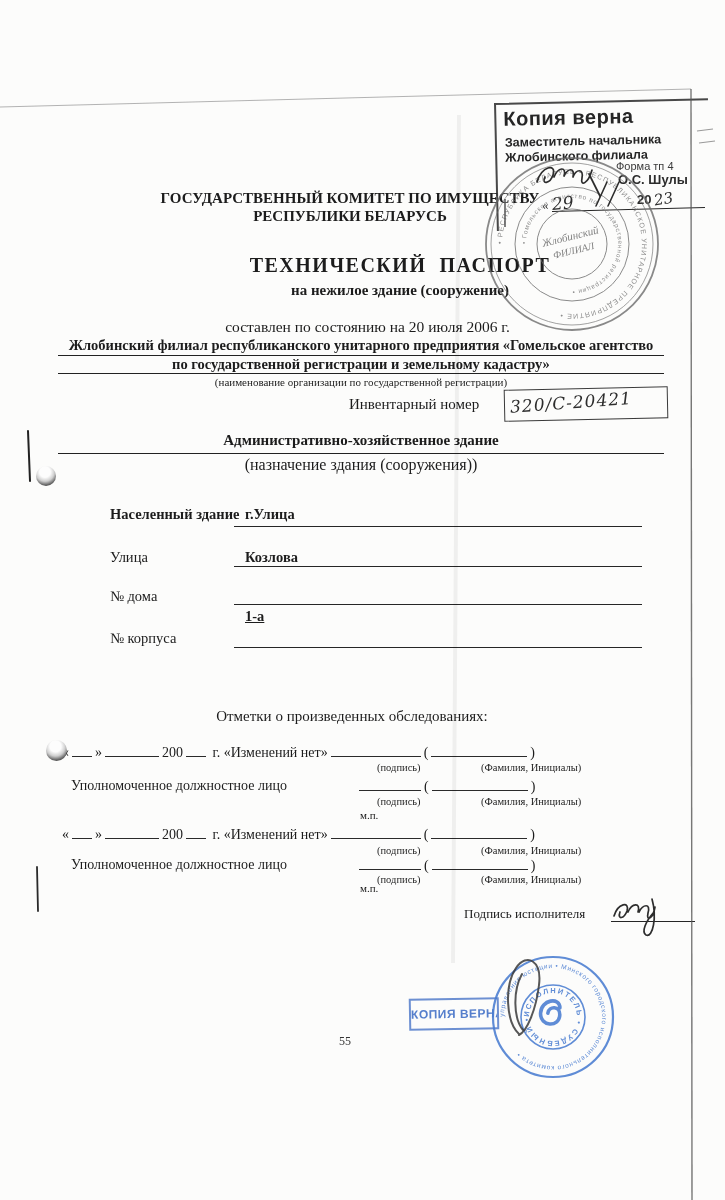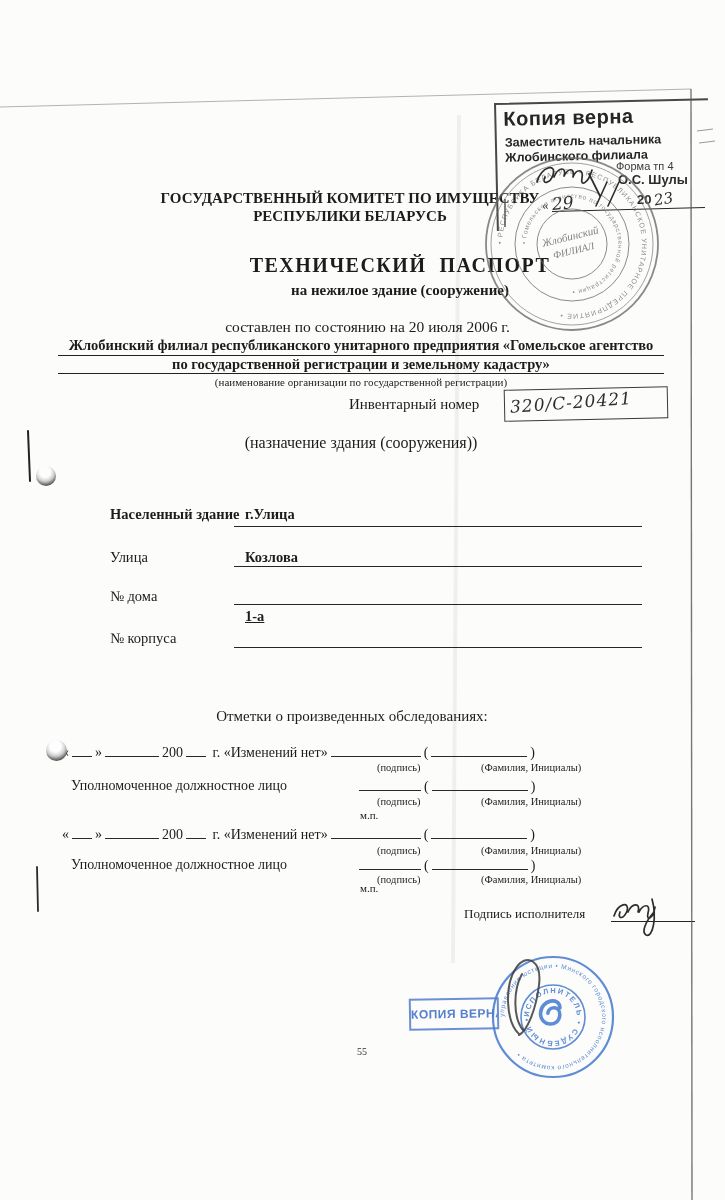--- a/index.html
+++ b/index.html
@@ -41,20 +41,21 @@
   <div class="ser ctr b" style="font-size:14.5px;height:17px;border-bottom:1.5px solid #222;">по государственной регистрации и земельному кадастру»</div>
   <div class="ser ctr" style="font-size:11px;margin-top:2px;">(наименование организации по государственной регистрации)</div>
 </div>
 
 <div class="abs ser" style="left:349px;top:396px;font-size:15px;">Инвентарный номер</div>
 <div class="abs" style="left:504px;top:388px;width:162px;height:30px;border:1.5px solid #3a3a3a;transform:rotate(-1.2deg);">
   <span class="hw" style="position:absolute;left:5px;top:3px;font-size:17px;letter-spacing:1px;transform:rotate(-3deg);">320/С-20421</span>
 </div>
 
 <div class="abs" style="left:58px;top:432px;width:606px;">
+  <div class="ser ctr b" style="font-size:15px;height:21px;border-bottom:1.5px solid #222;">Административно-хозяйственное здание</div>
   <div class="ser ctr" style="font-size:16px;margin-top:2px;">(назначение здания (сооружения))</div>
 </div>
 
 <div class="abs ser b addr-label" style="left:110px;top:506px;">Населенный здание</div>
 <div class="abs ser addr-value" style="left:245px;top:506px;">г.Улица</div>
 <div class="fline" style="left:234px;top:526px;width:408px;"></div>
 
 <div class="abs ser addr-label" style="left:110px;top:549px;">Улица</div>
 <div class="abs ser addr-value" style="left:245px;top:549px;">Козлова</div>
 <div class="fline" style="left:234px;top:566px;width:408px;"></div>
@@ -92,21 +93,21 @@
 <div class="abs ser examrow" style="left:356px;top:857px;">
   <span class="bl" style="width:62px"></span><span>(</span><span class="bl" style="width:96px"></span><span>)</span>
 </div>
 <div class="abs ser cap" style="left:377px;top:874px;">(подпись)</div>
 <div class="abs ser cap" style="left:481px;top:874px;">(Фамилия, Инициалы)</div>
 <div class="abs ser" style="left:360px;top:882px;font-size:11px;">м.п.</div>
 
 <div class="abs ser" style="left:464px;top:906px;font-size:13px;">Подпись исполнителя</div>
 <div class="fline" style="left:611px;top:921px;width:84px;border-bottom-width:1.3px;"></div>
 
-<div class="abs ser" style="left:357px;top:1034px;font-size:10px;color:#333;margin-top:12px;">55</div>
+<div class="abs ser" style="left:339px;top:1034px;font-size:12px;color:#333;">55</div>
 
 <div class="abs" style="left:494px;top:103px;width:212px;height:126px;border-top:2px solid rgba(40,40,40,.85);
             border-left:2px solid rgba(40,40,40,.85);transform:rotate(-1.3deg);transform-origin:0 0;color:#262626;">
   <div class="sans b" style="font-size:20px;margin:3px 0 0 7px;letter-spacing:.5px;">Копия верна</div>
   <div class="sans" style="font-size:12.5px;font-weight:600;margin:5px 0 0 8px;">Заместитель начальника</div>
   <div class="sans" style="font-size:12.5px;font-weight:600;margin:1px 0 0 8px;">Жлобинского филиала</div>
 </div>
 <div class="abs sans" style="left:616px;top:160px;font-size:11px;color:#3a3a3a;">Форма тп 4</div>
 <div class="abs sans b" style="left:618px;top:172px;font-size:13px;color:#2b2b2b;">О.С. Шулы</div>
 <div class="abs ser" style="left:542px;top:197px;font-size:13px;color:#2b2b2b;">«</div>

